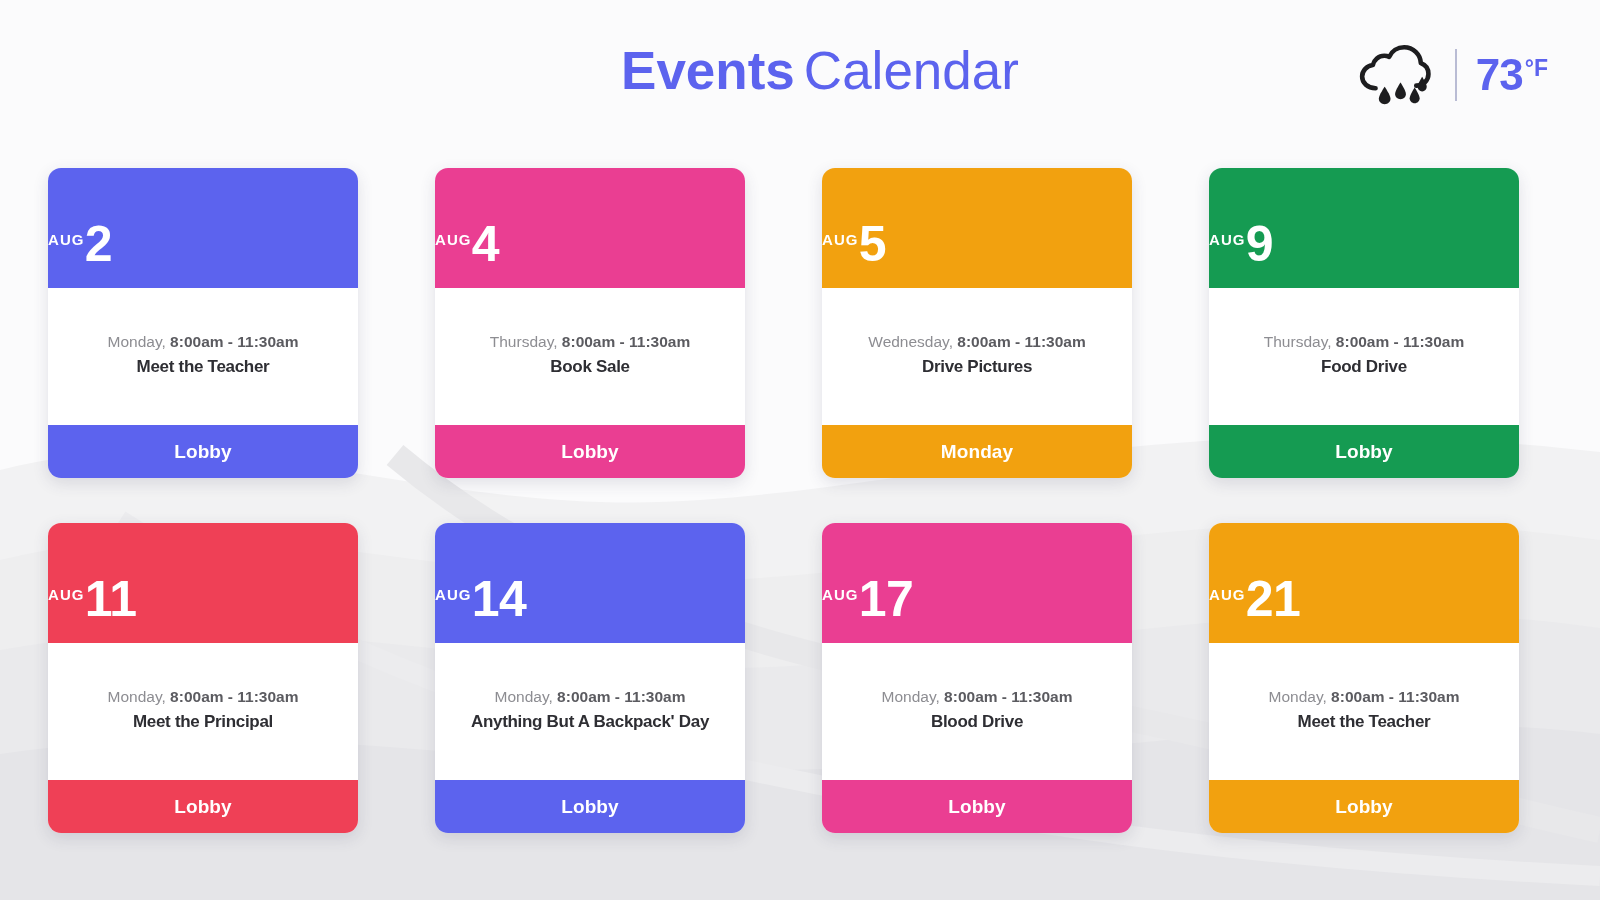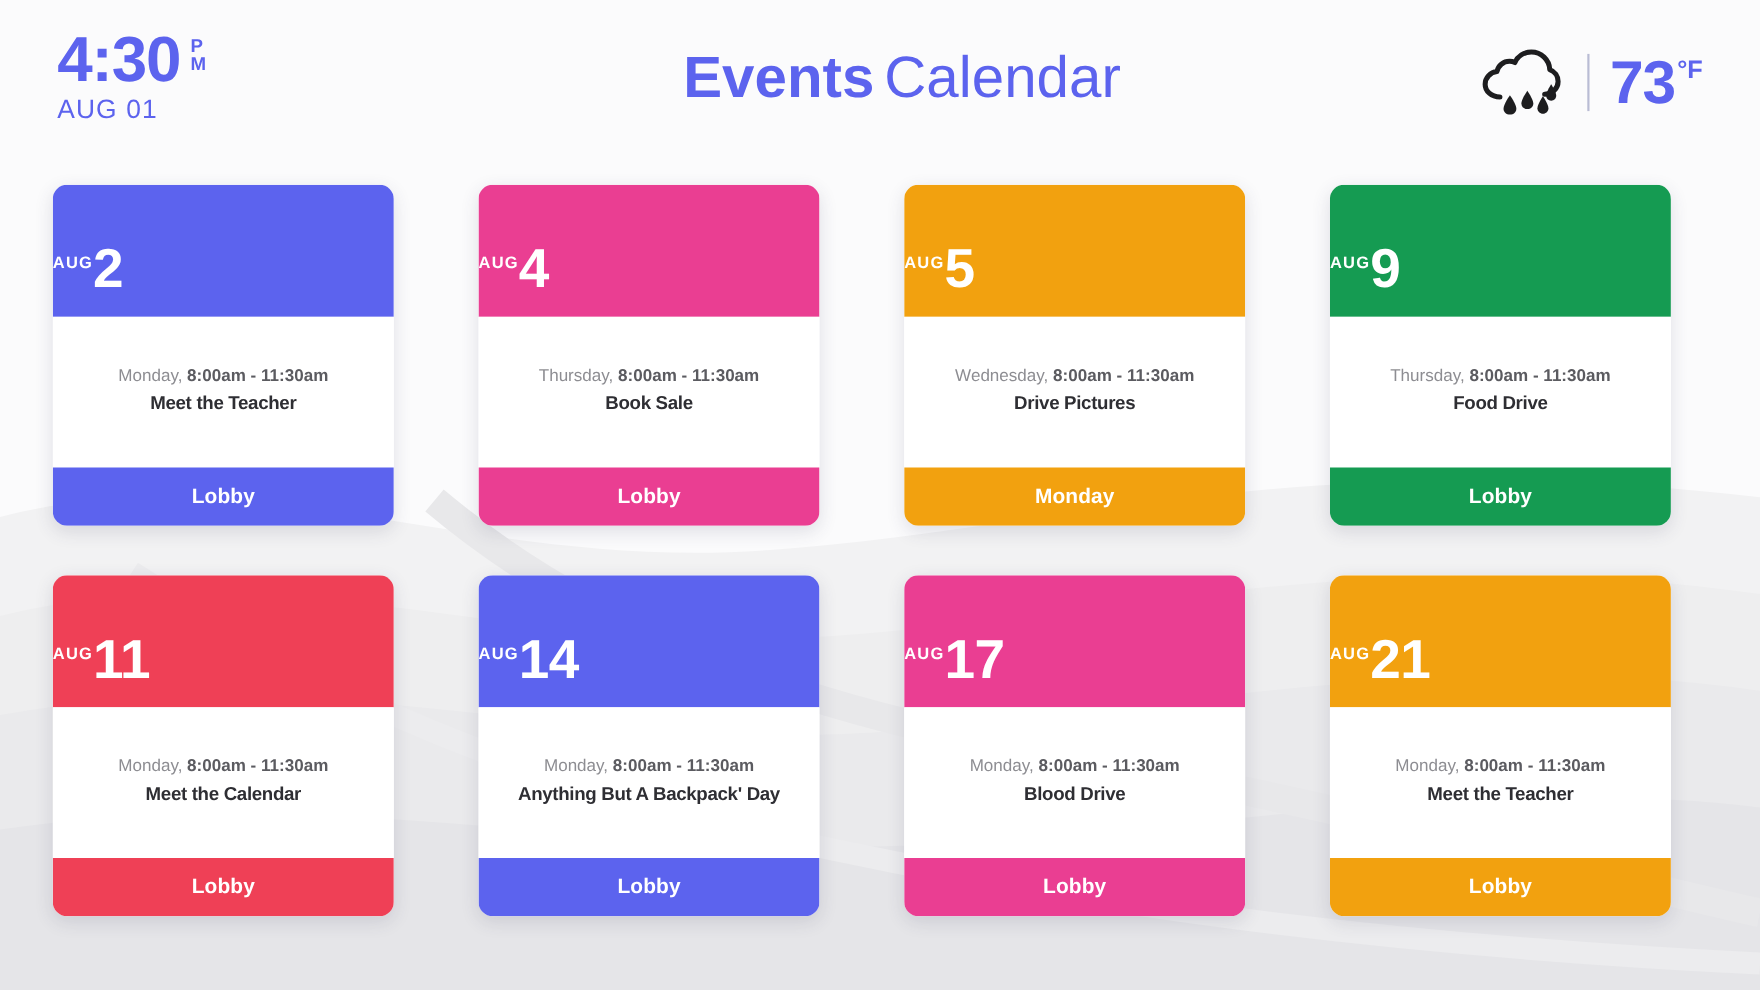--- a/index.html
+++ b/index.html
@@ -94,21 +94,21 @@
     height: 78px;
   }
   .cloud-icon { width: 86px; height: 70px; display: block; }
   .weather-divider {
     width: 2px;
     height: 52px;
     background: #b9bcd4;
     margin: 0 19px 0 14px;
   }
   .weather-temp {
-    font-size: 55px;
+    font-size: 44px;
     font-weight: bold;
     color: #5C63EE;
     line-height: 1;
     letter-spacing: -1px;
   }
   .weather-unit {
     font-size: 23px;
     font-weight: bold;
     color: #5C63EE;
     vertical-align: top;
@@ -214,30 +214,20 @@
   <path d="M0,470 C230,410 430,520 700,500 C960,482 1180,404 1600,452 L1600,900 L0,900 Z" fill="#f2f2f3"></path>
   <path d="M0,560 C260,496 470,600 760,578 C1030,558 1260,492 1600,540 L1600,900 L0,900 Z" fill="#eeeeef"></path>
   <path d="M0,650 C300,596 520,688 820,664 C1090,642 1320,588 1600,628 L1600,900 L0,900 Z" fill="#eaeaec"></path>
   <path d="M0,754 C320,708 560,788 880,766 C1140,748 1360,706 1600,734 L1600,900 L0,900 Z" fill="#e5e5e8"></path>
   <path d="M395,455 C520,560 690,640 980,690 C1230,733 1420,790 1600,830" fill="none" stroke="#e8e8ea" stroke-width="26"></path>
   <path d="M120,520 C260,610 430,700 700,760 C980,822 1240,858 1600,876" fill="none" stroke="#ececee" stroke-width="20"></path>
 </svg>
 
 <div class="header">
 
-  <div class="clock-block">
-    <div class="clock-row">
-      <span class="clock-time">4:30</span>
-      <span class="clock-ampm">
-        <span>P</span>
-        <span>M</span>
-      </span>
-    </div>
-    <div class="clock-date">AUG 01</div>
-  </div>
 
   <div class="title-block">
     <span class="title-bold">Events</span><span class="title-light">Calendar</span>
   </div>
 
   <div class="weather-block">
     <svg class="cloud-icon" viewBox="0 0 100 84" aria-hidden="true">
       <path d="M30.5,58.5 C20.2,58.5 13,51.6 13,43.3 C13,35.6 19.1,29.2 27,28.3
                C28.4,21.4 34.5,16.2 41.9,16.2 C44.2,16.2 46.4,16.7 48.3,17.6
                C51.6,10.3 59.1,5.2 67.8,5.2 C79.5,5.2 89.1,14.4 89.6,25.9
@@ -301,21 +291,21 @@
       </div>
       <div class="card-foot" style="background: rgb(21, 155, 82);">Lobby</div>
     </div>
     <div class="card">
       <div class="card-head" style="background: rgb(239, 64, 86);">
         <div class="card-month">AUG</div>
         <div class="card-day">11</div>
       </div>
       <div class="card-body">
         <div class="card-when"><span class="when-day">Monday, </span><span class="when-time">8:00am - 11:30am</span></div>
-        <div class="card-title">Meet the Calendar</div>
+        <div class="card-title">Meet the Principal</div>
       </div>
       <div class="card-foot" style="background: rgb(239, 64, 86);">Lobby</div>
     </div>
     <div class="card">
       <div class="card-head" style="background: rgb(92, 99, 238);">
         <div class="card-month">AUG</div>
         <div class="card-day">14</div>
       </div>
       <div class="card-body">
         <div class="card-when"><span class="when-day">Monday, </span><span class="when-time">8:00am - 11:30am</span></div>

